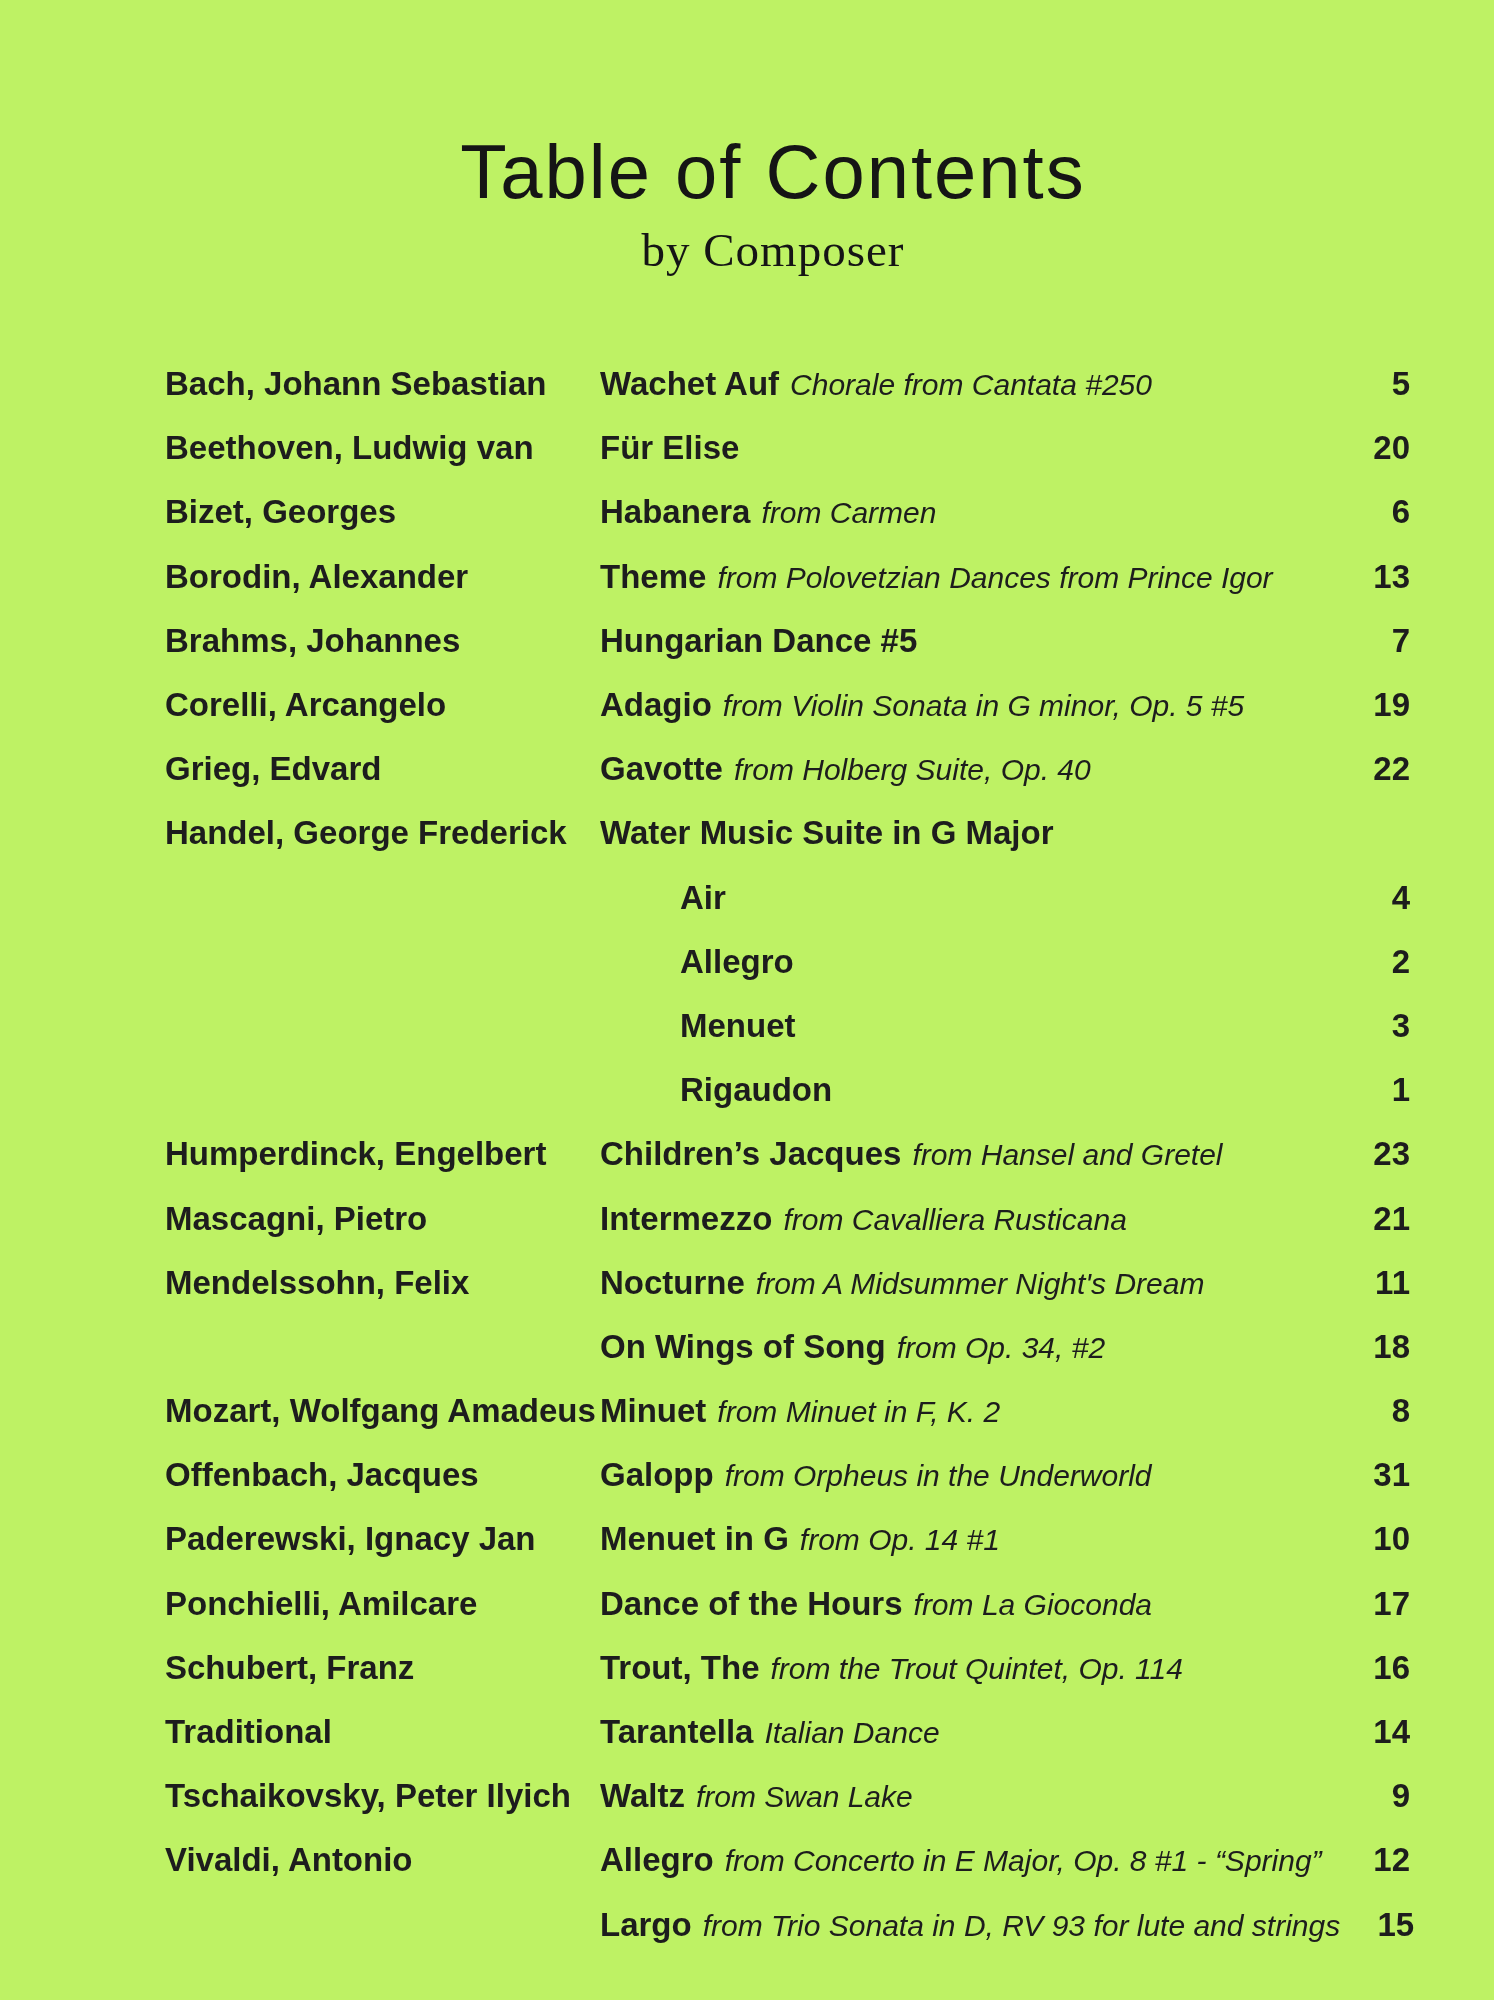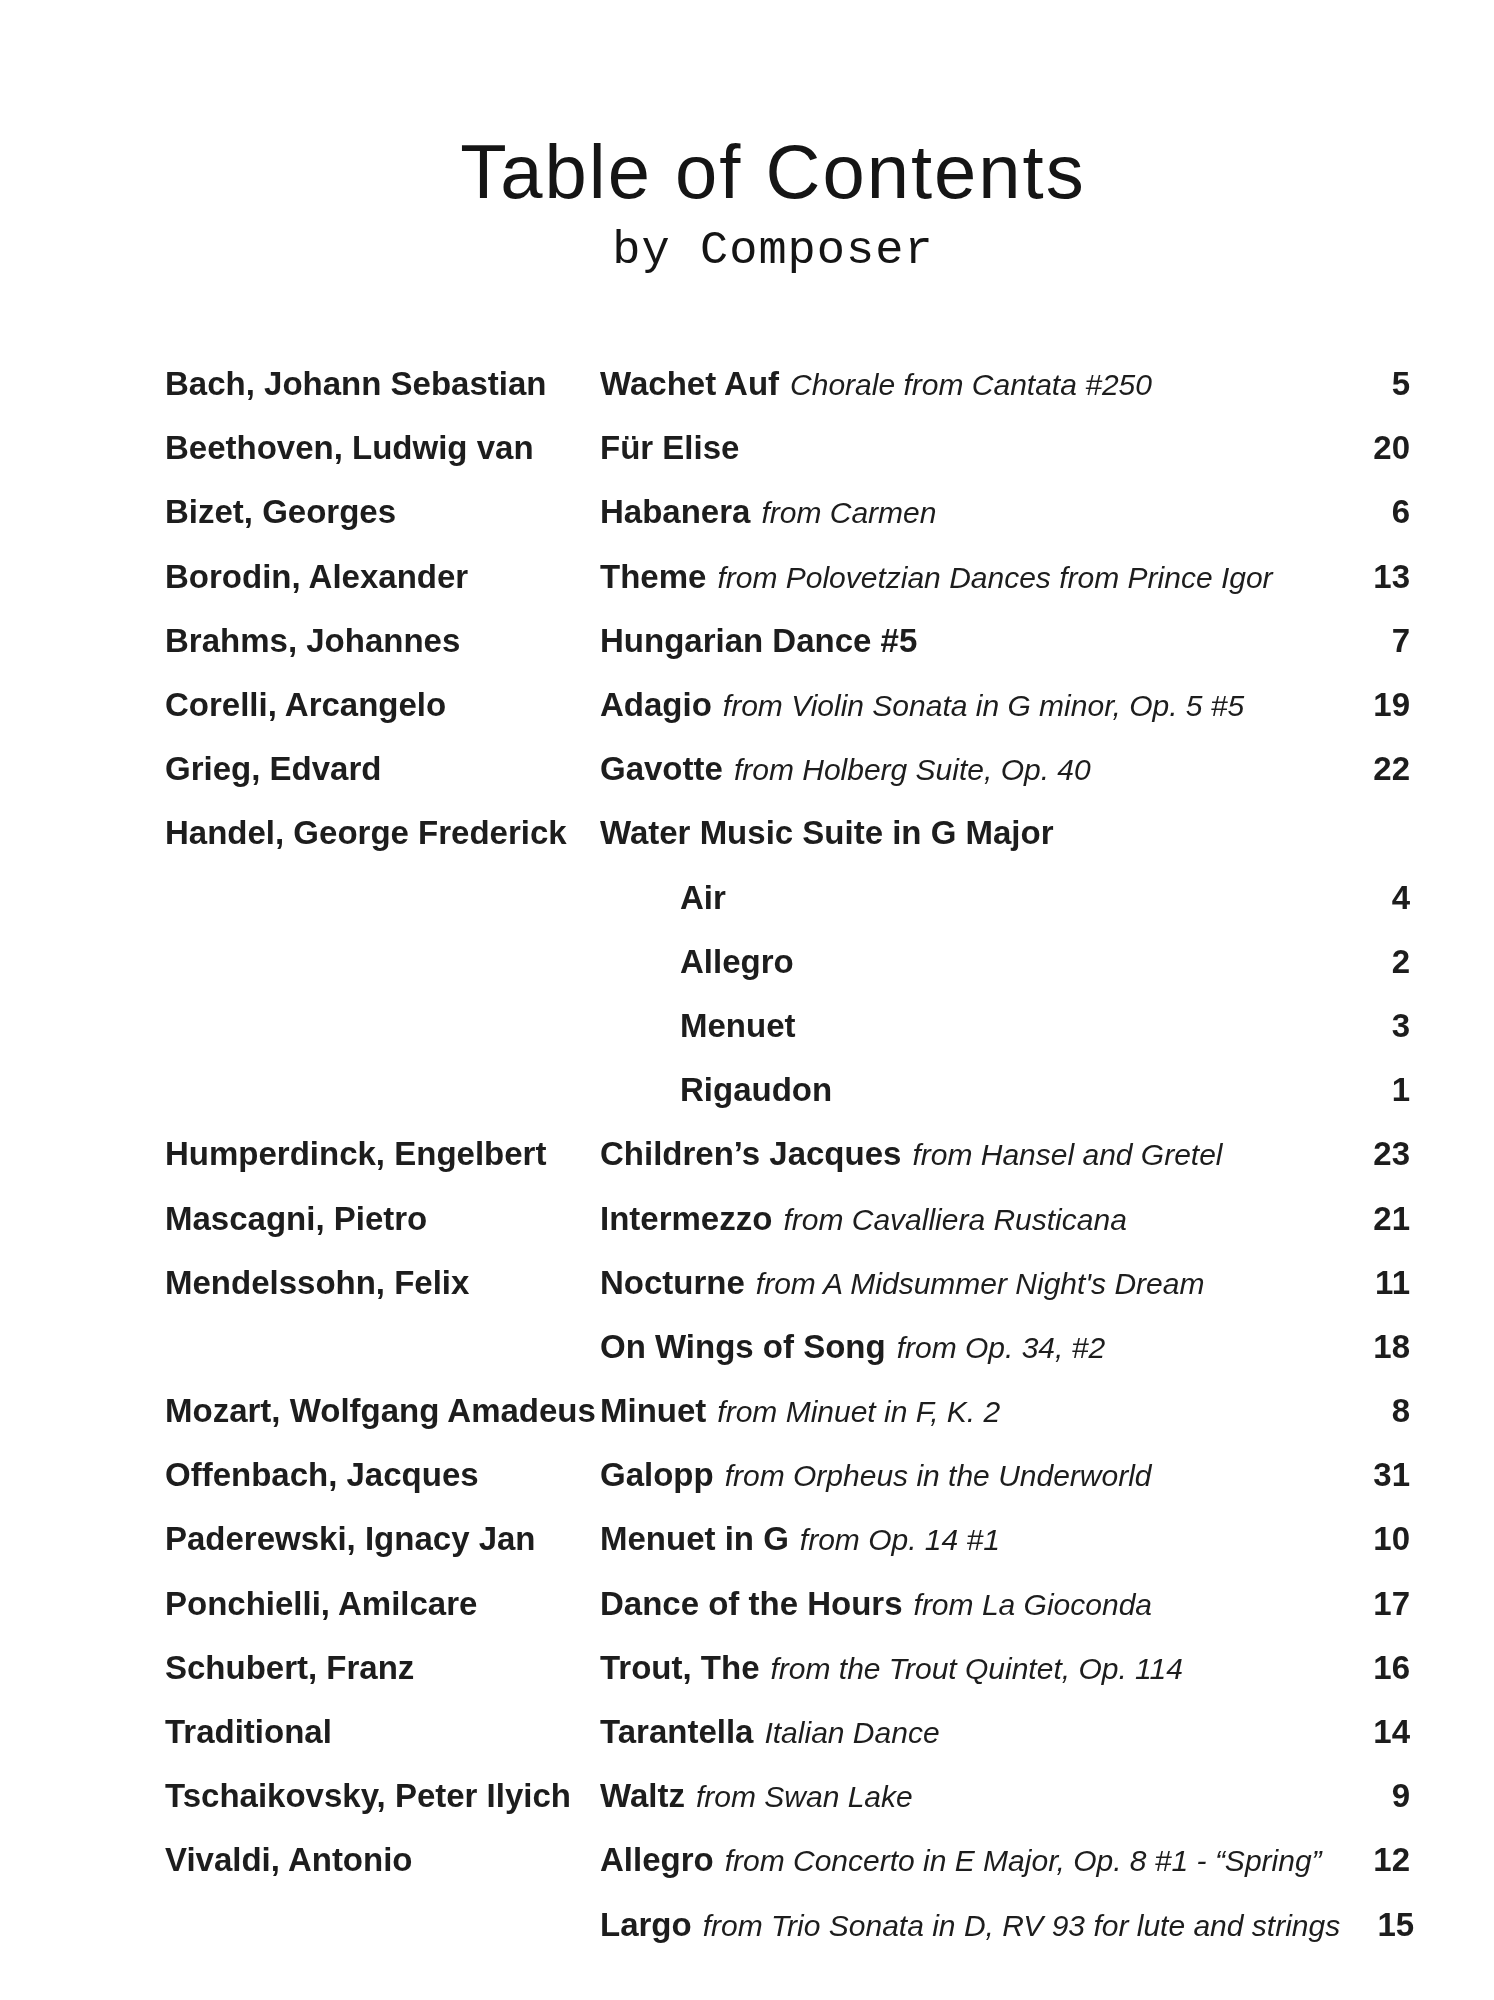--- a/index.html
+++ b/index.html
@@ -5,21 +5,21 @@
   html, body {
     margin: 0;
     padding: 0;
     background: #e8e8e8;
   }
   .page {
     position: relative;
     width: 1494px;
     height: 2000px;
     margin: 0 auto;
-    background: #ffffff;
+    background: #bef264;
     overflow: hidden;
     font-family: "Liberation Sans", sans-serif;
     color: #1d1d1d;
   }
   header {
     padding-top: 128px;
     text-align: center;
     
     padding-left: 52px;
   }
@@ -27,21 +27,21 @@
     margin: 0;
     font-family: "Liberation Sans", sans-serif;
     font-weight: 400;
     font-size: 76px;
     letter-spacing: 2px;
     line-height: 1.15;
     color: #151515;
   }
   h2.toc-subtitle {
     margin: 10px 0 0 0;
-    font-family: Liberation Mono, monospace;
+    font-family: Liberation Serif, serif;
     font-weight: 400;
     font-size: 47px;
     letter-spacing: 1px;
     line-height: 1.1;
     color: #151515;
   }
   .toc-list {
     margin: 88px 84px 0 133px;
   }
   .row {

